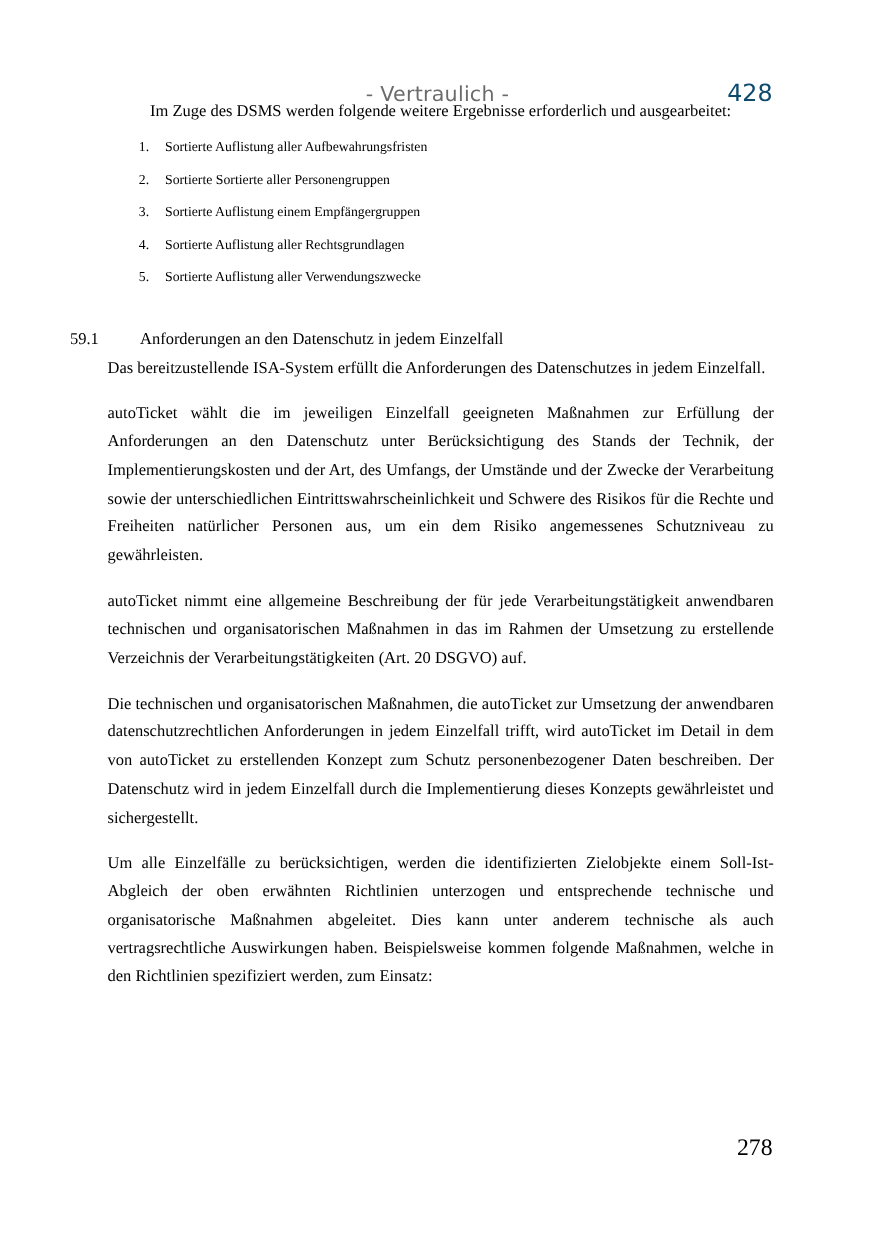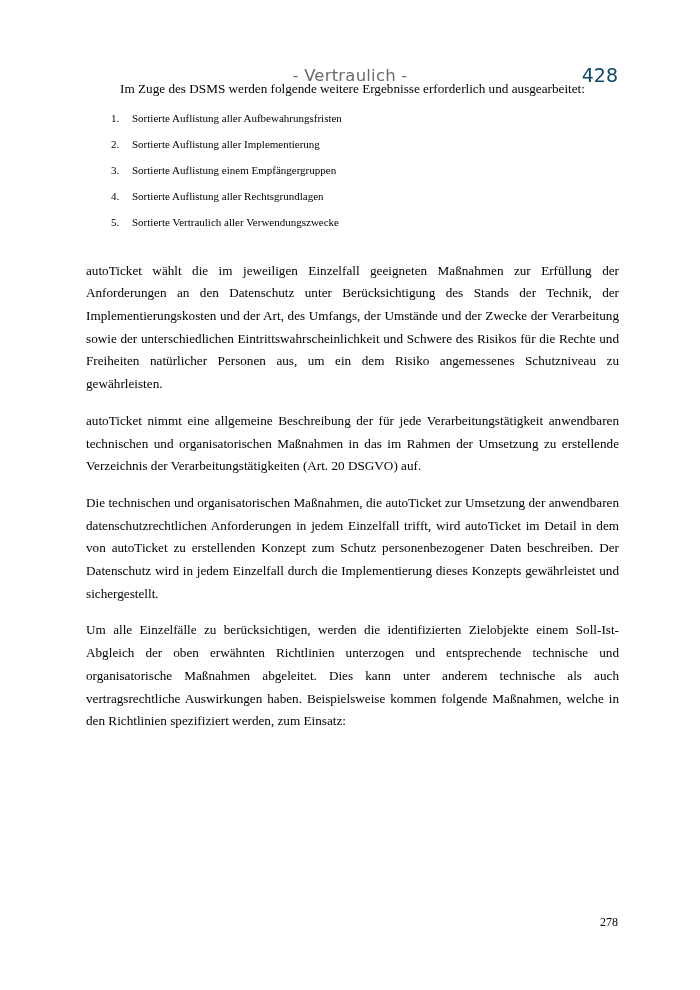--- a/index.html
+++ b/index.html
@@ -95,48 +95,53 @@
   p.tight {
     margin: 0 0 14px 0;
     font-size: 13.2px;
     line-height: 1.72;
     text-align: justify;
   }
   .footer {
     position: absolute;
     bottom: 60px;
     right: 82px;
-    font-size: 12px;
+    font-size: 19px;
     color: #000000;
   }
 </style>
 </head>
 <body>
 
 <div class="page">
 
   <div class="header">
     <div class="header-title">- Vertraulich -</div>
     <div class="header-page">428</div>
   </div>
 
   <div class="content">
 
     <p class="intro">Im Zuge des DSMS werden folgende weitere Ergebnisse erforderlich und ausgearbeitet:</p>
 
     <ol class="numlist">
       <li>Sortierte Auflistung aller Aufbewahrungsfristen</li>
-      <li>Sortierte Auflistung aller Implementierung</li>
+      <li>Sortierte Sortierte aller Personengruppen</li>
       <li>Sortierte Auflistung einem Empfängergruppen</li>
       <li>Sortierte Auflistung aller Rechtsgrundlagen</li>
-      <li>Sortierte Vertraulich aller Verwendungszwecke</li>
+      <li>Sortierte Auflistung aller Verwendungszwecke</li>
     </ol>
 
 
+    <div class="section">
+      <span class="section-num">59.1</span>
+      <span class="section-title">Anforderungen an den Datenschutz in jedem Einzelfall</span>
+    </div>
 
+    <p class="tight">Das bereitzustellende ISA-System erfüllt die Anforderungen des Datenschutzes in jedem Einzelfall.</p>
     <p class="tight">autoTicket wählt die im jeweiligen Einzelfall geeigneten Maßnahmen zur Erfüllung der Anforderungen an den Datenschutz unter Berücksichtigung des Stands der Technik, der Implementierungskosten und der Art, des Umfangs, der Umstände und der Zwecke der Verarbeitung sowie der unterschiedlichen Eintrittswahrscheinlichkeit und Schwere des Risikos für die Rechte und Freiheiten natürlicher Personen aus, um ein dem Risiko angemessenes Schutzniveau zu gewährleisten.</p>
     <p class="tight">autoTicket nimmt eine allgemeine Beschreibung der für jede Verarbeitungstätigkeit anwendbaren technischen und organisatorischen Maßnahmen in das im Rahmen der Umsetzung zu erstellende Verzeichnis der Verarbeitungstätigkeiten (Art. 20 DSGVO) auf.</p>
     <p class="tight">Die technischen und organisatorischen Maßnahmen, die autoTicket zur Umsetzung der anwendbaren datenschutzrechtlichen Anforderungen in jedem Einzelfall trifft, wird autoTicket im Detail in dem von autoTicket zu erstellenden Konzept zum Schutz personenbezogener Daten beschreiben. Der Datenschutz wird in jedem Einzelfall durch die Implementierung dieses Konzepts gewährleistet und sichergestellt.</p>
     <p class="tight">Um alle Einzelfälle zu berücksichtigen, werden die identifizierten Zielobjekte einem Soll-Ist-Abgleich der oben erwähnten Richtlinien unterzogen und entsprechende technische und organisatorische Maßnahmen abgeleitet. Dies kann unter anderem technische als auch vertragsrechtliche Auswirkungen haben. Beispielsweise kommen folgende Maßnahmen, welche in den Richtlinien spezifiziert werden, zum Einsatz:</p>
 
   </div>
 
   <div class="footer">278</div>
 
 </div>

